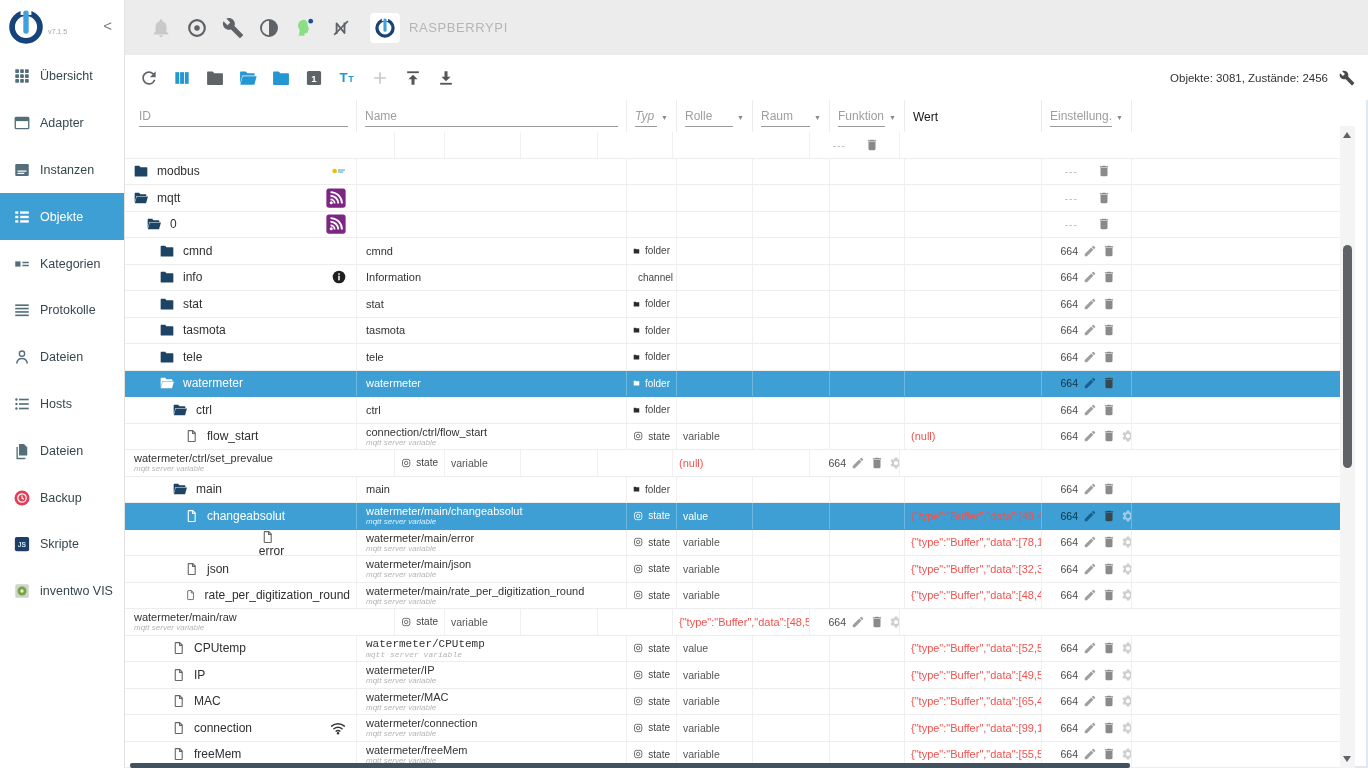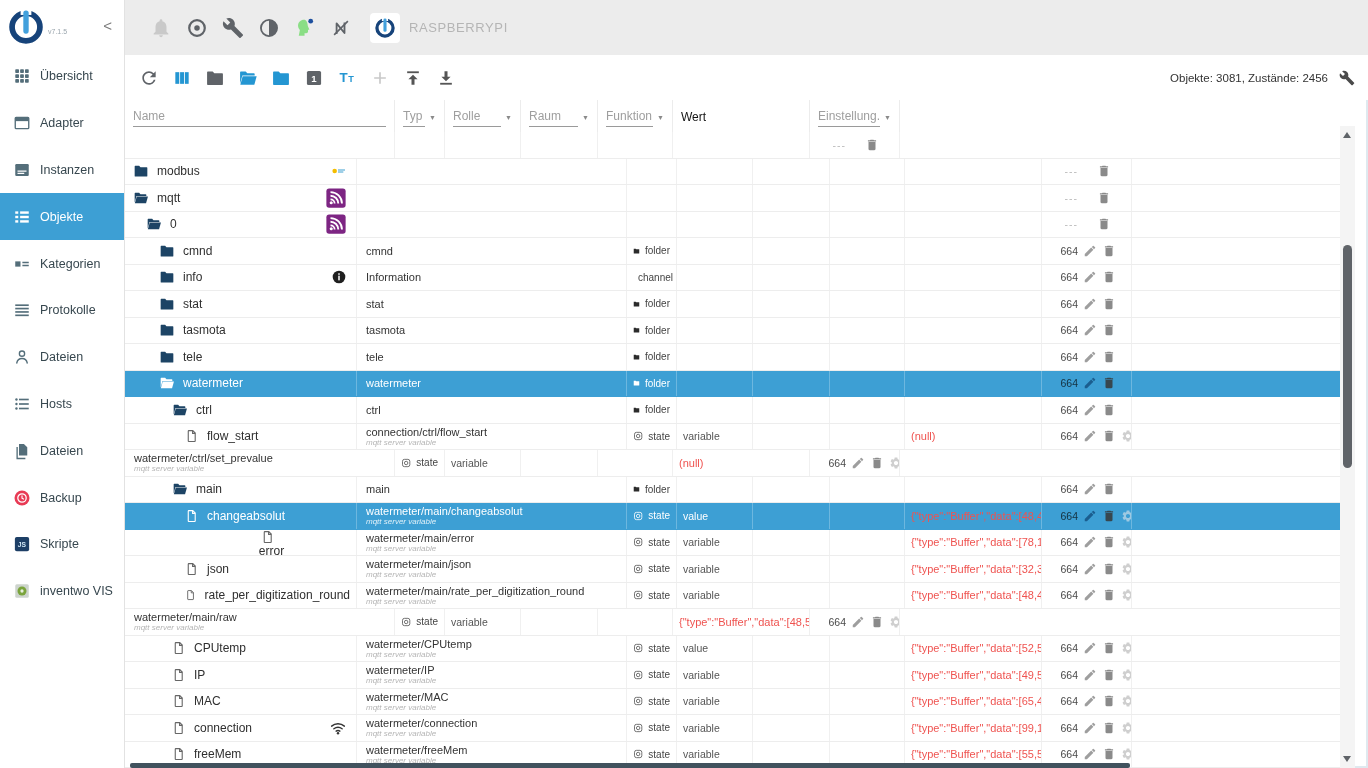--- a/index.html
+++ b/index.html
@@ -359,24 +359,27 @@
       <span class="counts">Objekte: 3081, Zustände: 2456</span>
       <span class="ic s16" id="toolbar-wrench" style="cursor:pointer">
           <svg viewBox="0 0 24 24" xmlns="http://www.w3.org/2000/svg">
             <path d="M22.7 19l-9.1-9.1c.9-2.3.4-5-1.5-6.9-2-2-5-2.4-7.4-1.3L9 6 6 9 1.6 4.7C.4 7.1.9 10.1 2.9 12.1c1.9 1.9 4.6 2.4 6.9 1.5l9.1 9.1c.4.4 1 .4 1.4 0l2.3-2.3c.5-.4.5-1.1.1-1.4z" fill="#4a4a4a"></path>
           </svg>
         </span>
     </div>
   </div>
 
   <div class="ghead" id="grid-header">
+      <div class="hcell first" style="width: 232px;">
+        <span class="hlab">ID</span>
+      </div>
       <div class="hcell" style="width: 270px;">
         <span class="hlab">Name</span>
       </div>
-      <div class="hcell" style="width: 50px;">
+      <div class="hcell" style="width: 50px; font-style: italic;">
         <span class="hlab">Typ</span>
         <span class="arr">▼</span>
       </div>
       <div class="hcell" style="width: 76px;">
         <span class="hlab">Rolle</span>
         <span class="arr">▼</span>
       </div>
       <div class="hcell" style="width: 77px;">
         <span class="hlab">Raum</span>
         <span class="arr">▼</span>
@@ -1290,21 +1293,21 @@
       <div class="row">
         <div class="cell cid" style="width: 232px; padding-left: 47px;">
           <span class="ic s14">
             <svg viewBox="0 0 24 24" xmlns="http://www.w3.org/2000/svg">
               <path d="M6.5 2.8h6.8l4.2 4.2v13.6c0 .5-.4.9-.9.9H6.5c-.5 0-.9-.4-.9-.9V3.7c0-.5.4-.9.9-.9z" fill="none" stroke="#666666" stroke-width="1.9"></path>
               <path d="M13 3v4.5h4.5" fill="none" stroke="#666666" stroke-width="1.9"></path>
             </svg>
           </span>
           <span class="id-label">CPUtemp</span>
         </div>
-        <div class="cell cname" style="width: 270px;">
+        <div class="cell cname" style="width: 270px; font-family: Liberation Mono, monospace;">
           <div class="nm">watermeter/CPUtemp</div>
           <div class="sub">mqtt server variable</div>
         </div>
         <div class="cell ctyp" style="width: 50px;">
           <span class="ic s12">
             <svg viewBox="0 0 24 24" xmlns="http://www.w3.org/2000/svg">
               <rect x="3.5" y="3.5" width="17" height="17" rx="4.5" fill="none" stroke="#555" stroke-width="1.9"></rect>
               <circle cx="12" cy="12" r="4" fill="none" stroke="#555" stroke-width="1.9"></circle>
             </svg>
           </span>

